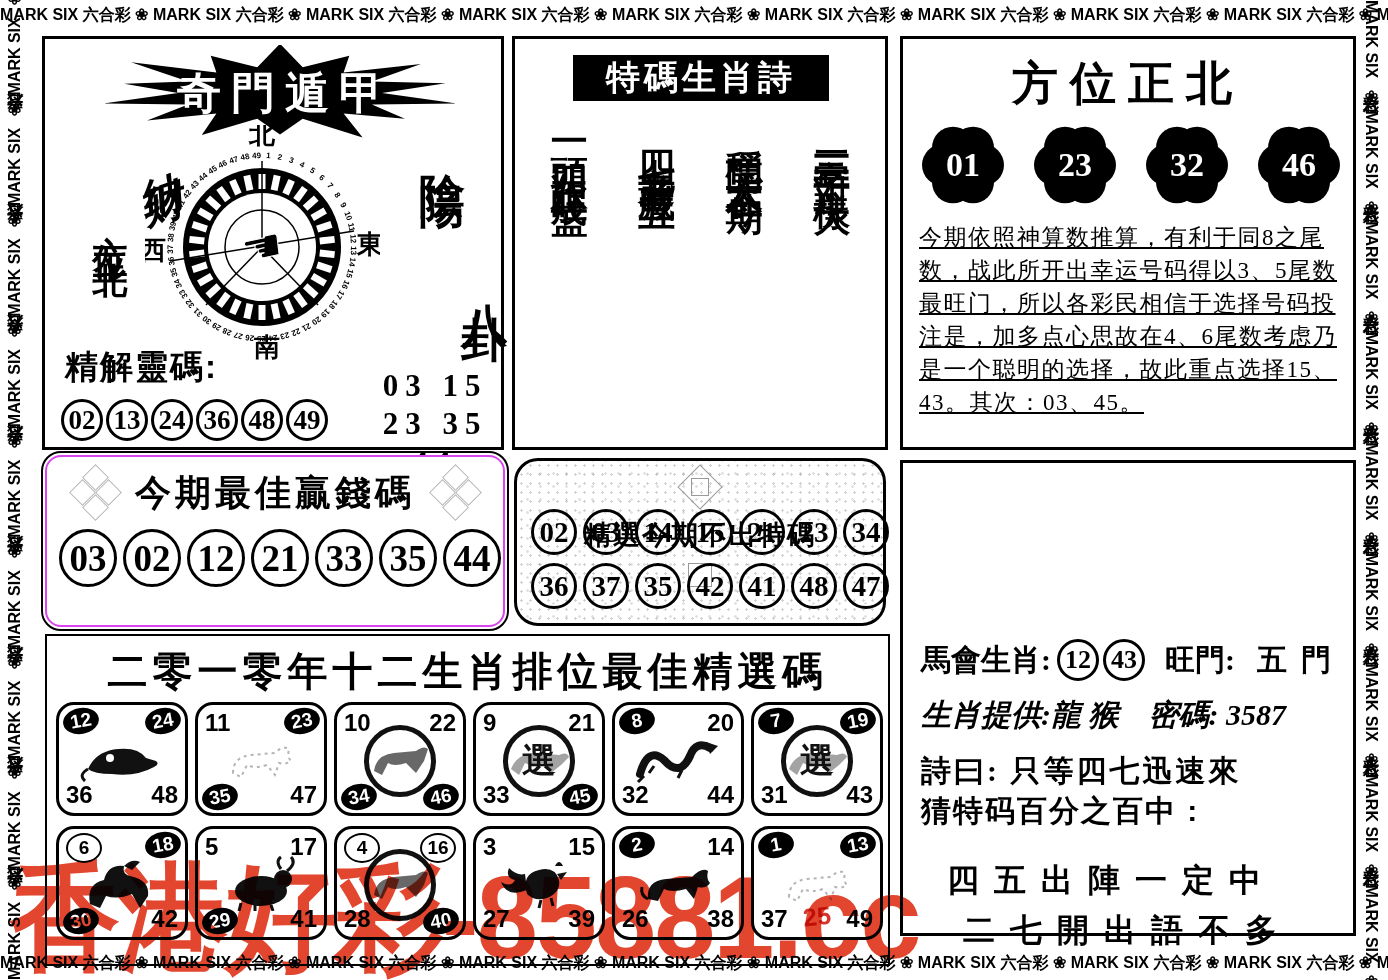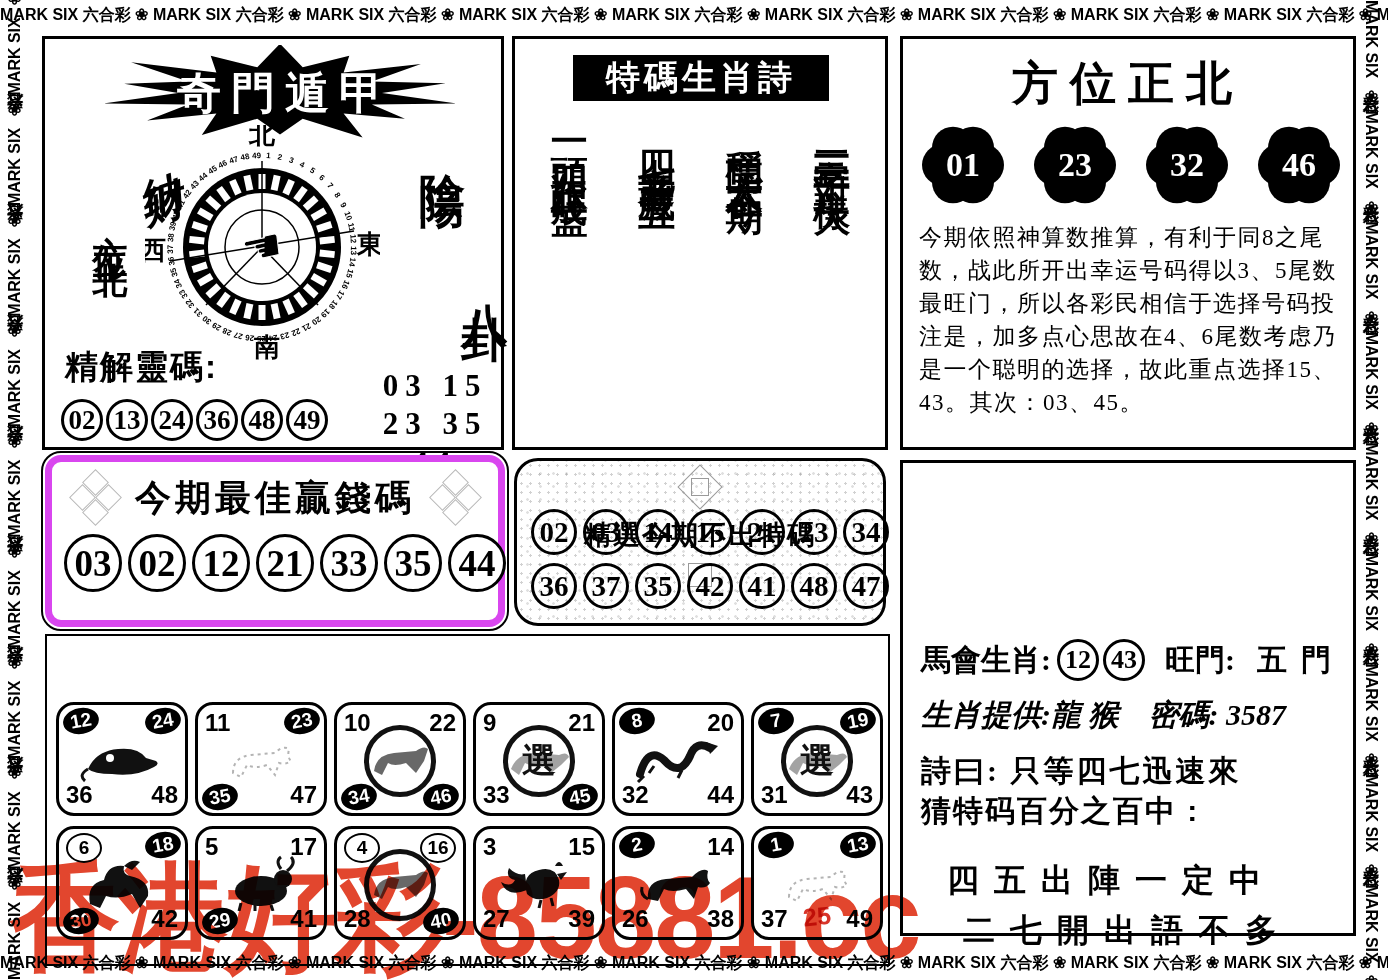--- a/index.html
+++ b/index.html
@@ -52,23 +52,23 @@
       font-weight:600;letter-spacing:8px;}
   
   .p3{left:900px;top:36px;width:456px;height:414px;}
   .p3 .title{position:absolute;left:0;top:14px;width:100%;text-align:center;font-size:46px;
       font-weight:800;letter-spacing:12px;}
   .flowers{position:absolute;left:18px;top:84px;width:420px;display:flex;justify-content:space-between;}
   .flower{position:relative;width:84px;height:84px;}
   .flower .fnum{position:absolute;left:0;top:0;width:100%;height:100%;display:flex;align-items:center;
       justify-content:center;color:#fff;font-size:34px;font-weight:700;font-family:"Liberation Serif",serif;}
   .p3 .body{position:absolute;left:16px;top:182px;width:424px;font-family:"Liberation Serif",serif;
-      font-size:23px;line-height:33px;letter-spacing:1.5px;}
-  
-  .p4{left:45px;top:455px;width:460px;height:172px;border:7px solid #d946ef;border-radius:16px;
+      font-size:23px;line-height:33px;letter-spacing:1.5px;text-decoration:underline;}
+  
+  .p4{left:45px;top:455px;width:460px;height:172px;border:2px solid #d946ef;border-radius:16px;
       outline:2px solid #000;outline-offset:2px;}
   .p4 .t-row{position:absolute;left:0;top:10px;width:100%;display:flex;align-items:center;
       justify-content:center;gap:14px;}
   .p4 .t-text{font-size:36px;font-weight:700;font-family:"Liberation Serif",serif;letter-spacing:4px;}
   .dia-cluster{position:relative;width:52px;height:52px;}
   .dia-cluster i{position:absolute;width:17px;height:17px;border:1.5px solid #b9b9b9;transform:rotate(45deg);}
   .dia-cluster i:nth-child(1){left:17px;top:1px;}
   .dia-cluster i:nth-child(2){left:4px;top:16px;}
   .dia-cluster i:nth-child(3){left:30px;top:16px;}
   .dia-cluster i:nth-child(4){left:17px;top:31px;}
@@ -383,20 +383,21 @@
       <span style="margin-left:16px;letter-spacing:14px;">五門</span>
     </div>
     <div class="line l2">生肖提供:龍 猴　密碼: 3587</div>
     <div class="line l3">詩曰: 只等四七迅速來</div>
     <div class="line l4">猜特码百分之百中 :</div>
     <div class="line l5">四五出陣一定中</div>
     <div class="line l6">二七開出語不多</div>
   </div>
 
   <div class="panel p7">
+    <div class="title">二零一零年十二生肖排位最佳精選碼</div>
     <div class="zgrid" id="zgrid">
         <div class="zcell">
           <span class="zc-num zc-tl badge">12</span>
           <span class="zc-num zc-tr badge">24</span>
           <span class="zc-num zc-bl plain">36</span>
           <span class="zc-num zc-br plain">48</span>
           <span class="zc-animal"><svg width="84" height="52" viewBox="0 0 84 52">
               <path d="M8,36 Q16,18 38,16 Q58,14 66,25 L76,28 Q80,31 74,34 Q56,44 32,41 Q14,41 8,36 Z" fill="#111"></path>
               <path d="M8,36 Q-2,42 5,48" fill="none" stroke="#111" stroke-width="3"></path>
               <circle cx="30" cy="25" r="4" fill="#fff"></circle>

